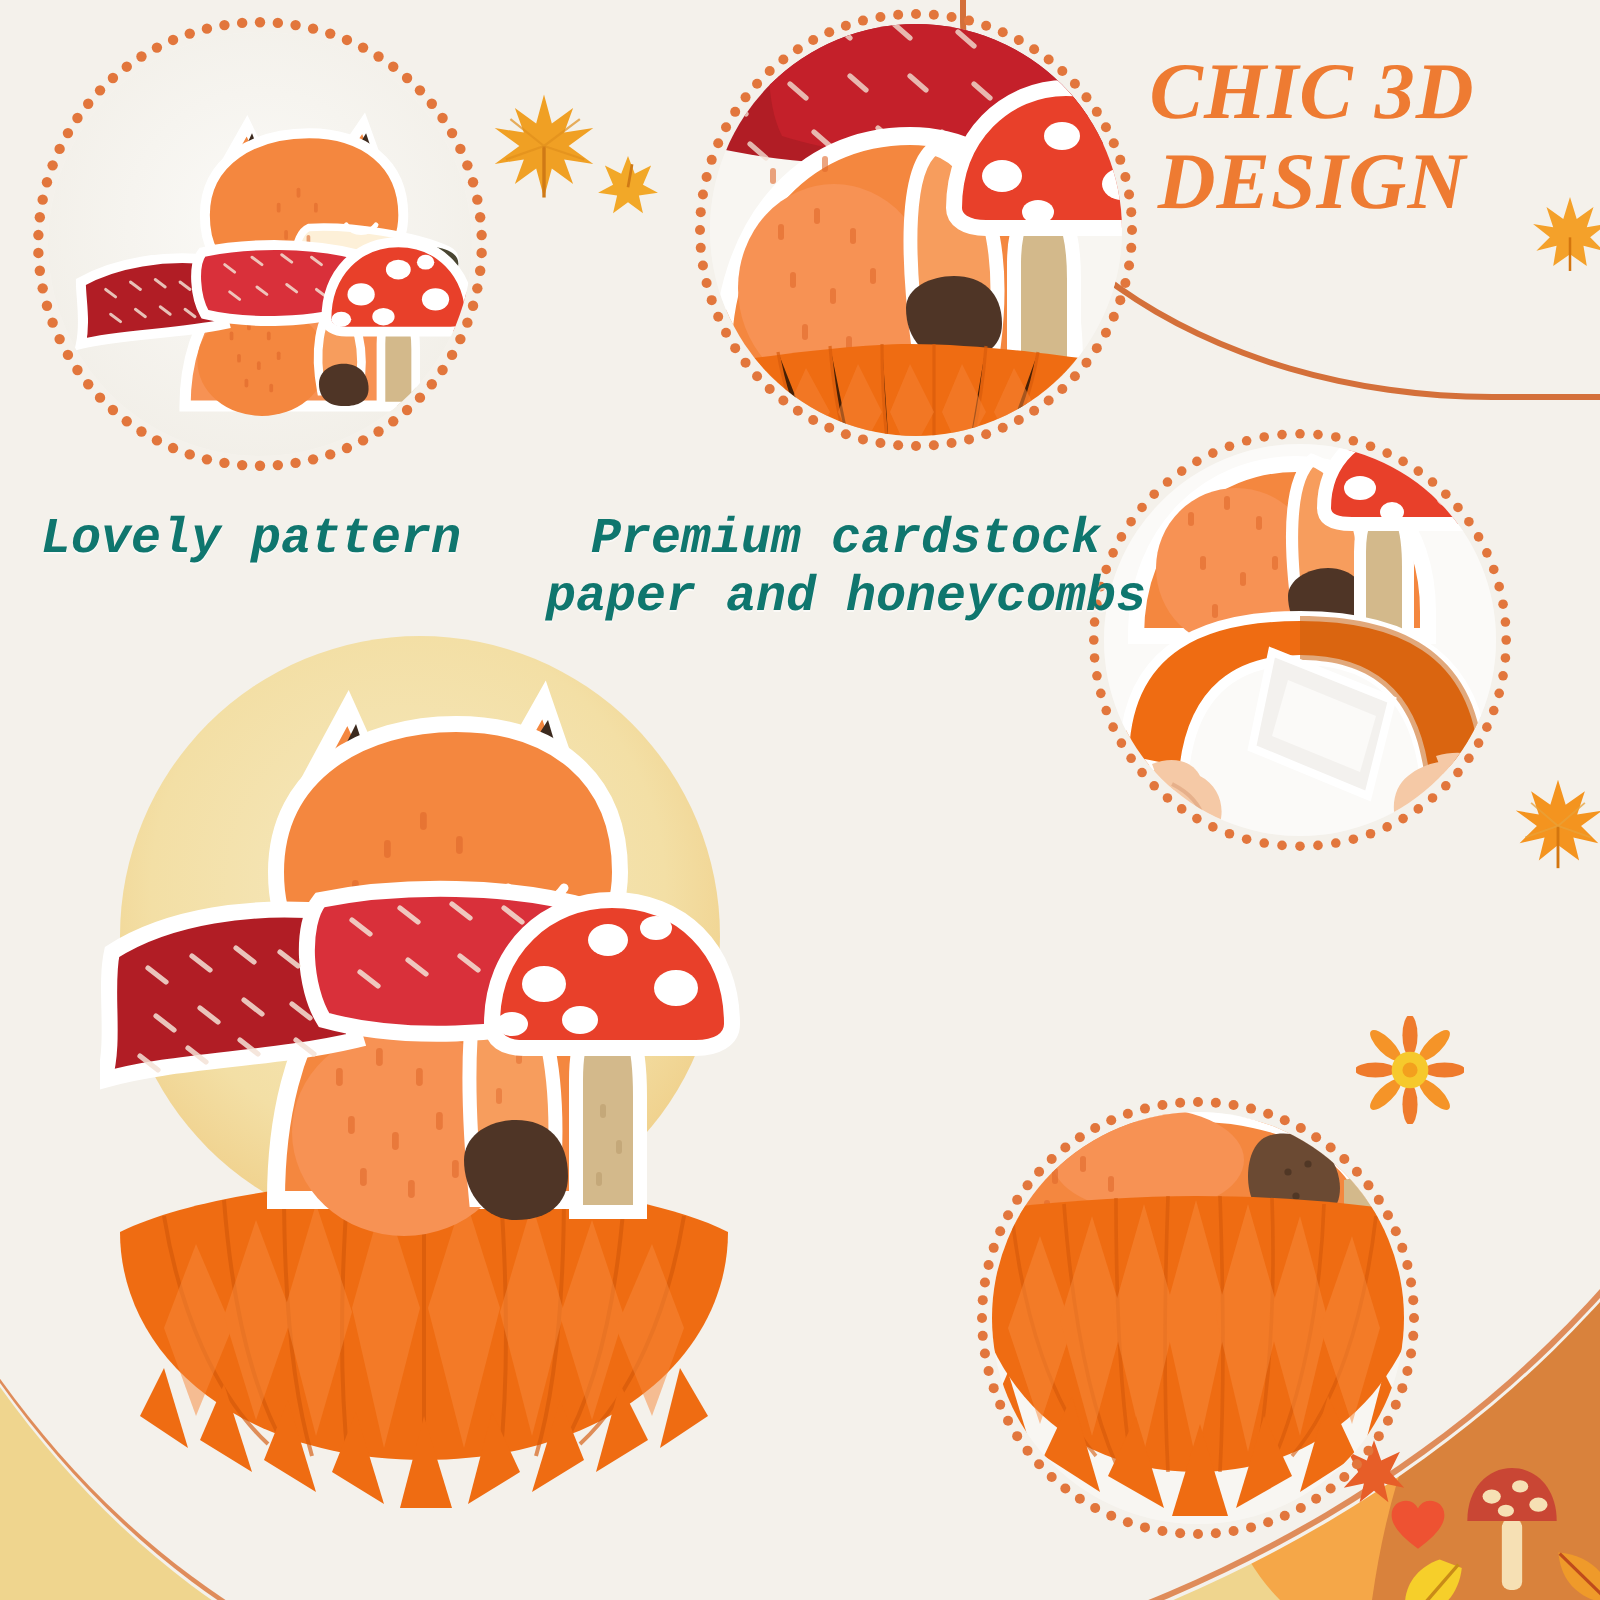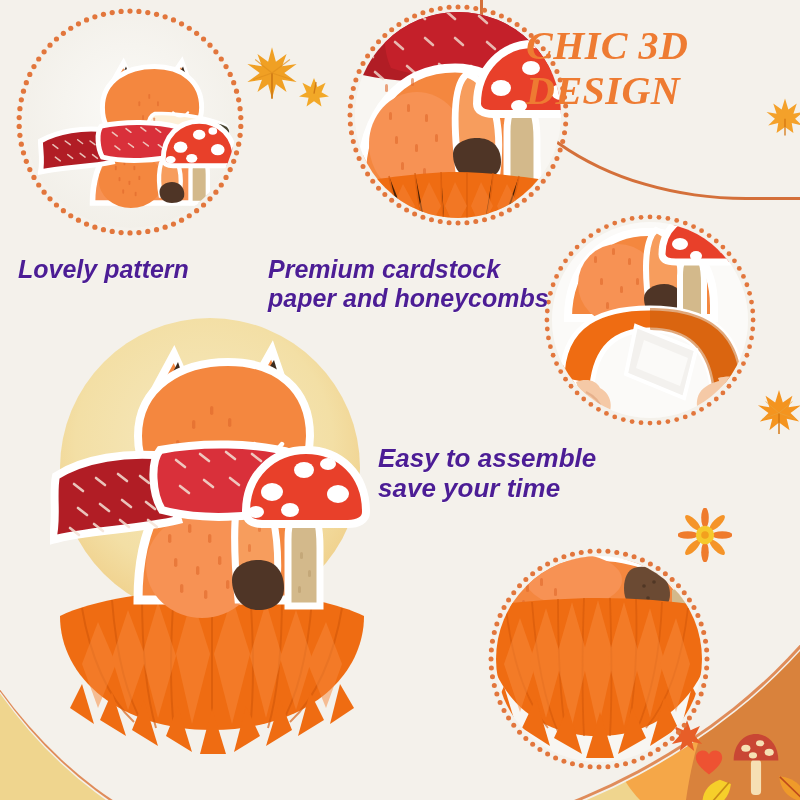--- a/index.html
+++ b/index.html
@@ -31,33 +31,34 @@
     border-radius:0 0 0 70%;
   }
   .chic-pill-fill {
     position:absolute; right:-60px; top:-70px; width:374px; height:264px;
     background:#f4f1eb; border-radius:0 0 0 70%;
   }
 
   
   .title {
     position:absolute; right:14px; top:24px; width:260px;
+    text-align:center;
     font-family:"Liberation Serif", serif;
     font-style:italic; font-weight:bold;
     font-size:40px; line-height:1.12; color:#ee7b32;
     letter-spacing:.5px;
     z-index:40;
   }
   .title .l2 { display:block; }
 
   .cap {
     position:absolute;
-    font-family:Liberation Sans, sans-serif;
+    font-family:Liberation Mono, monospace;
     font-style:italic; font-weight:bold;
-    color:#4c1d95; text-align:left; line-height:1.16;
+    color:#0f766e; text-align:center; line-height:1.16;
     z-index:38; text-shadow:0 1px 0 rgba(255,255,255,.55);
   }
   #cap-lovely   { left:18px;  top:255px; width:215px; font-size:25px; }
   #cap-premium  { left:268px; top:255px; width:310px; font-size:25px; }
   #cap-easy     { left:378px; top:443px; width:250px; font-size:26px; }
   #cap-adorable { left:215px; top:740px; width:330px; font-size:26px; }
 
   
   .circ { position:absolute; border-radius:50%; overflow:visible; z-index:20; }
   .circ .disc {
@@ -937,19 +938,15 @@
 
   <div class="cap" id="cap-lovely">
     <span>Lovely pattern</span>
   </div>
 
   <div class="cap" id="cap-premium">
     <span>Premium cardstock</span><br>
     <span>paper and honeycombs</span>
   </div>
 
-  <div class="cap" id="cap-easy">
-    <span>Easy to assemble</span><br>
-    <span>save your time</span>
-  </div>
 
 
 </div>
 
 </body></html>

